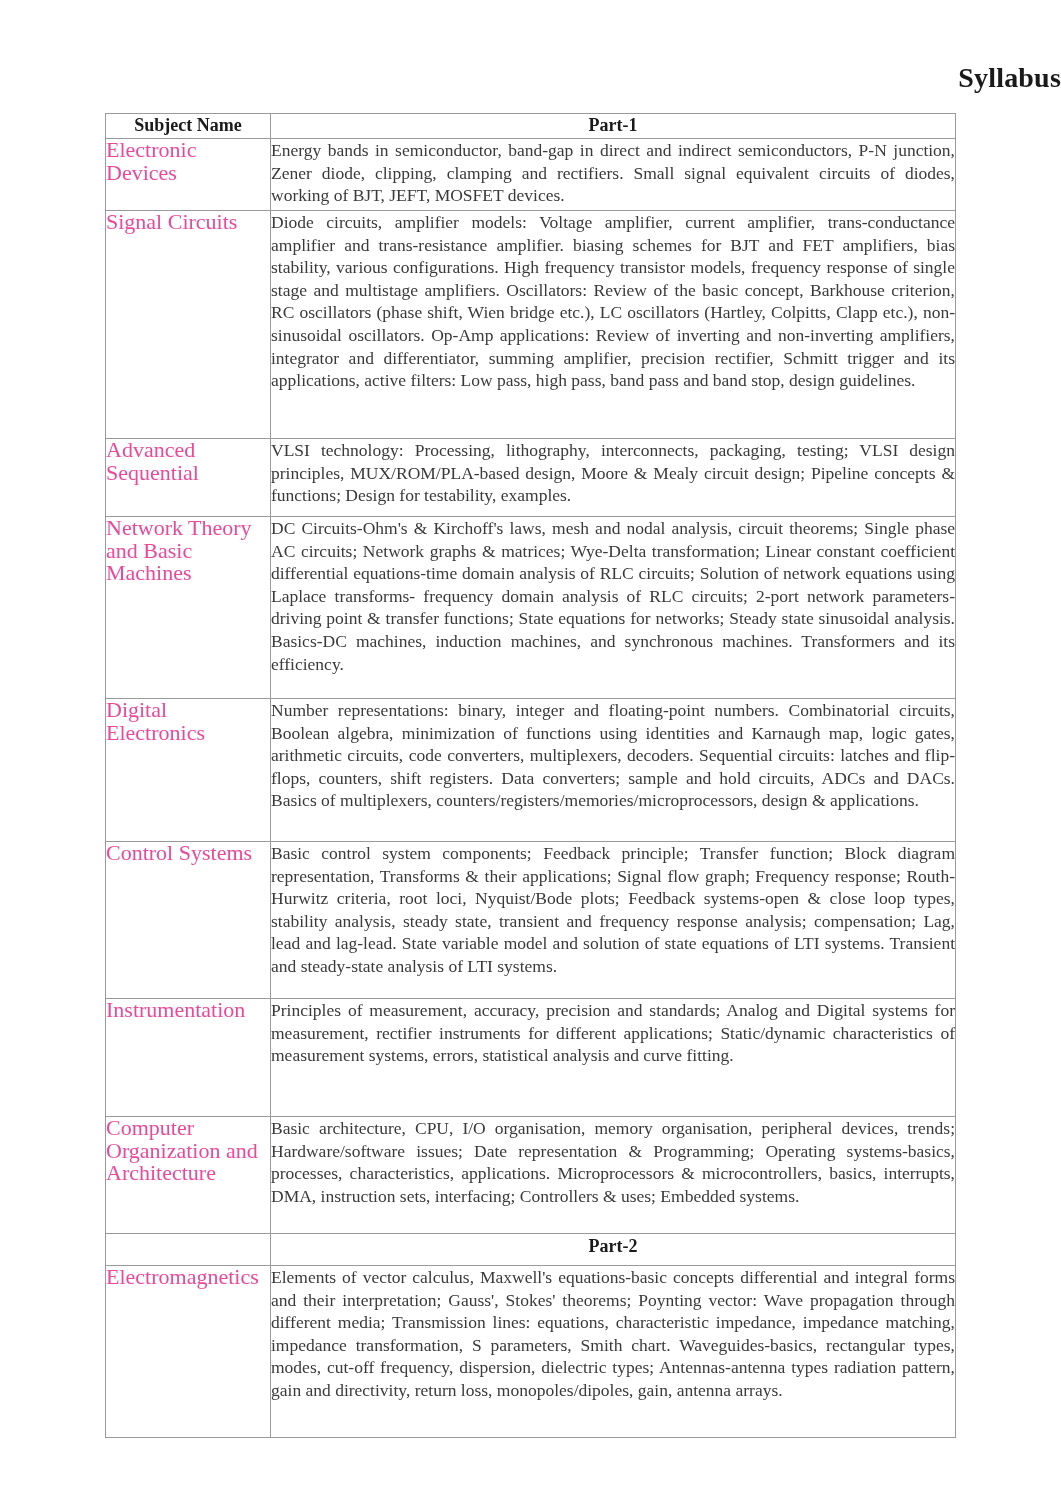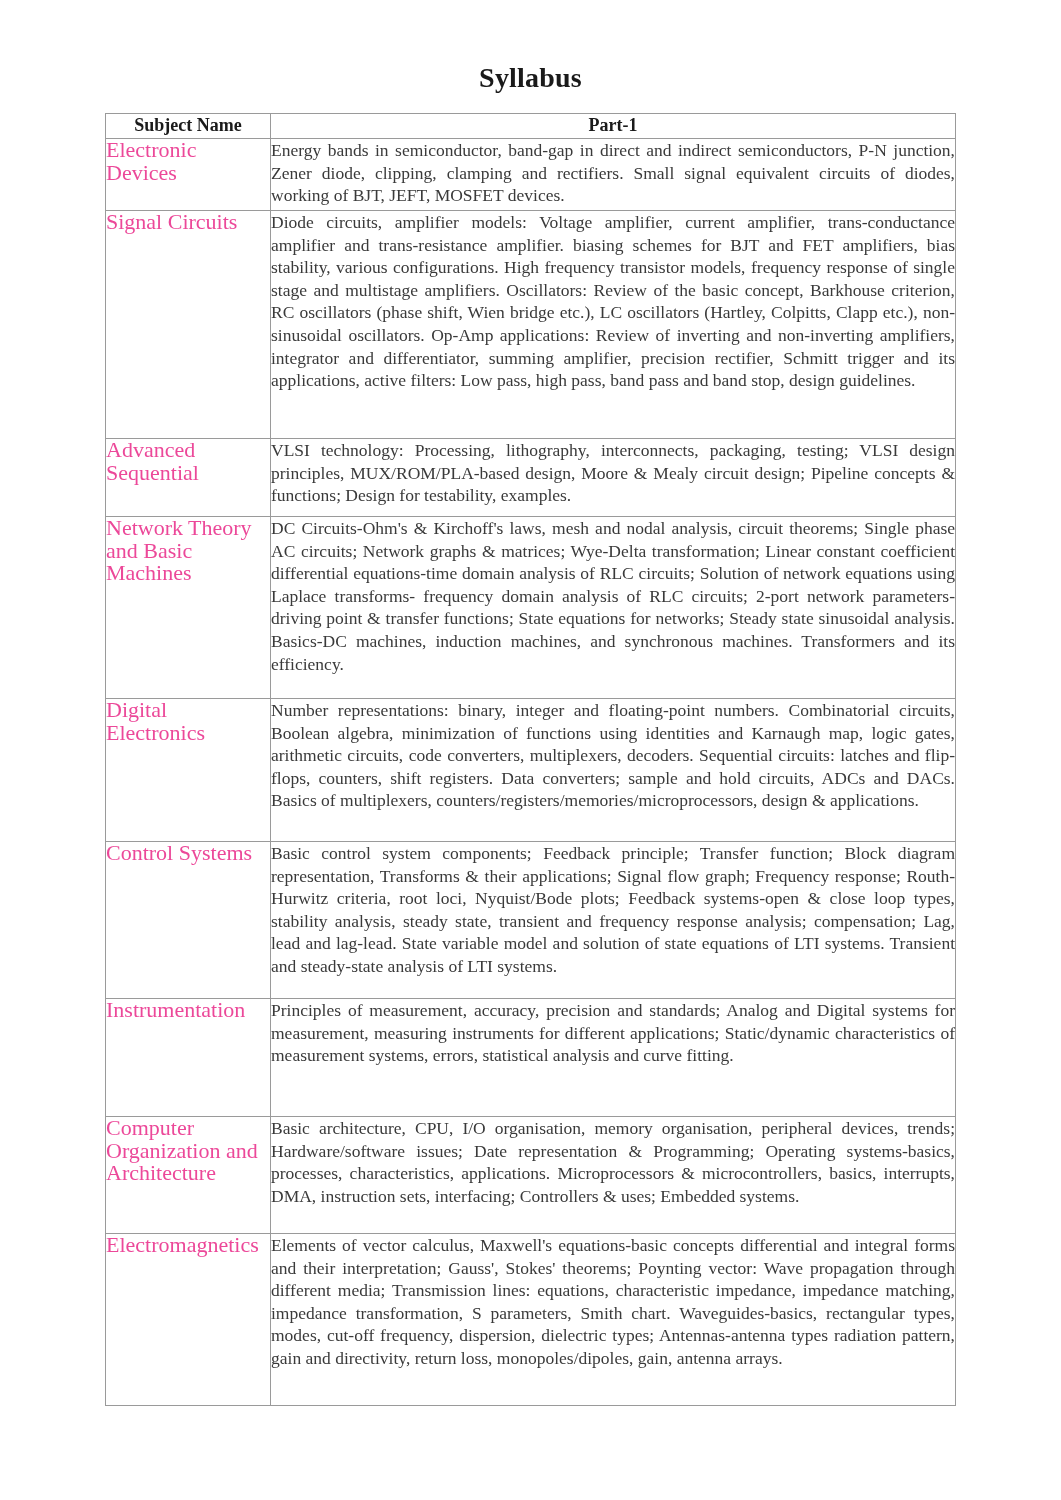--- a/index.html
+++ b/index.html
@@ -13,21 +13,21 @@
       position: relative;
       overflow: hidden;
       font-family: "Liberation Serif", "DejaVu Serif", serif;
       color: #3a3a3a;
     }
     .page-title {
       position: absolute;
       left: 0;
       top: 62px;
       width: 1061px;
-      text-align: center;
+      text-align: right;
       font-size: 28px;
       font-weight: bold;
       color: #1a1a1a;
       letter-spacing: 0.2px;
     }
     table.syllabus {
       position: absolute;
       left: 105px;
       top: 113px;
       width: 850px;
@@ -109,24 +109,28 @@
     <tr style="height:143px">
       <td class="subject">Digital Electronics</td>
       <td class="desc">Number representations: binary, integer and floating-point numbers. Combinatorial circuits, Boolean algebra, minimization of functions using identities and Karnaugh map, logic gates, arithmetic circuits, code converters, multiplexers, decoders. Sequential circuits: latches and flip-flops, counters, shift registers. Data converters; sample and hold circuits, ADCs and DACs. Basics of multiplexers, counters/registers/memories/microprocessors, design &amp; applications.</td>
     </tr>
     <tr style="height:157px">
       <td class="subject">Control Systems</td>
       <td class="desc">Basic control system components; Feedback principle; Transfer function; Block diagram representation, Transforms &amp; their applications; Signal flow graph; Frequency response; Routh-Hurwitz criteria, root loci, Nyquist/Bode plots; Feedback systems-open &amp; close loop types, stability analysis, steady state, transient and frequency response analysis; compensation; Lag, lead and lag-lead. State variable model and solution of state equations of LTI systems. Transient and steady-state analysis of LTI systems.</td>
     </tr>
     <tr style="height:118px">
       <td class="subject">Instrumentation</td>
-      <td class="desc">Principles of measurement, accuracy, precision and standards; Analog and Digital systems for measurement, measuring instruments for different applications; Static/dynamic characteristics of measurement systems, errors, statistical analysis and curve fitting.</td>
+      <td class="desc">Principles of measurement, accuracy, precision and standards; Analog and Digital systems for measurement, rectifier instruments for different applications; Static/dynamic characteristics of measurement systems, errors, statistical analysis and curve fitting.</td>
     </tr>
     <tr style="height:117px">
       <td class="subject">Computer Organization and Architecture</td>
       <td class="desc">Basic architecture, CPU, I/O organisation, memory organisation, peripheral devices, trends; Hardware/software issues; Date representation &amp; Programming; Operating systems-basics, processes, characteristics, applications. Microprocessors &amp; microcontrollers, basics, interrupts, DMA, instruction sets, interfacing; Controllers &amp; uses; Embedded systems.</td>
+    </tr>
+    <tr style="height:32px">
+      <td class="subject"></td>
+      <td class="part-hdr">Part-2</td>
     </tr>
     <tr style="height:172px">
       <td class="subject">Electromagnetics</td>
       <td class="desc">Elements of vector calculus, Maxwell's equations-basic concepts differential and integral forms and their interpretation; Gauss', Stokes' theorems; Poynting vector: Wave propagation through different media; Transmission lines: equations, characteristic impedance, impedance matching, impedance transformation, S parameters, Smith chart. Waveguides-basics, rectangular types, modes, cut-off frequency, dispersion, dielectric types; Antennas-antenna types radiation pattern, gain and directivity, return loss, monopoles/dipoles, gain, antenna arrays.</td>
     </tr>
   </tbody>
 </table>
 
 </body></html>

